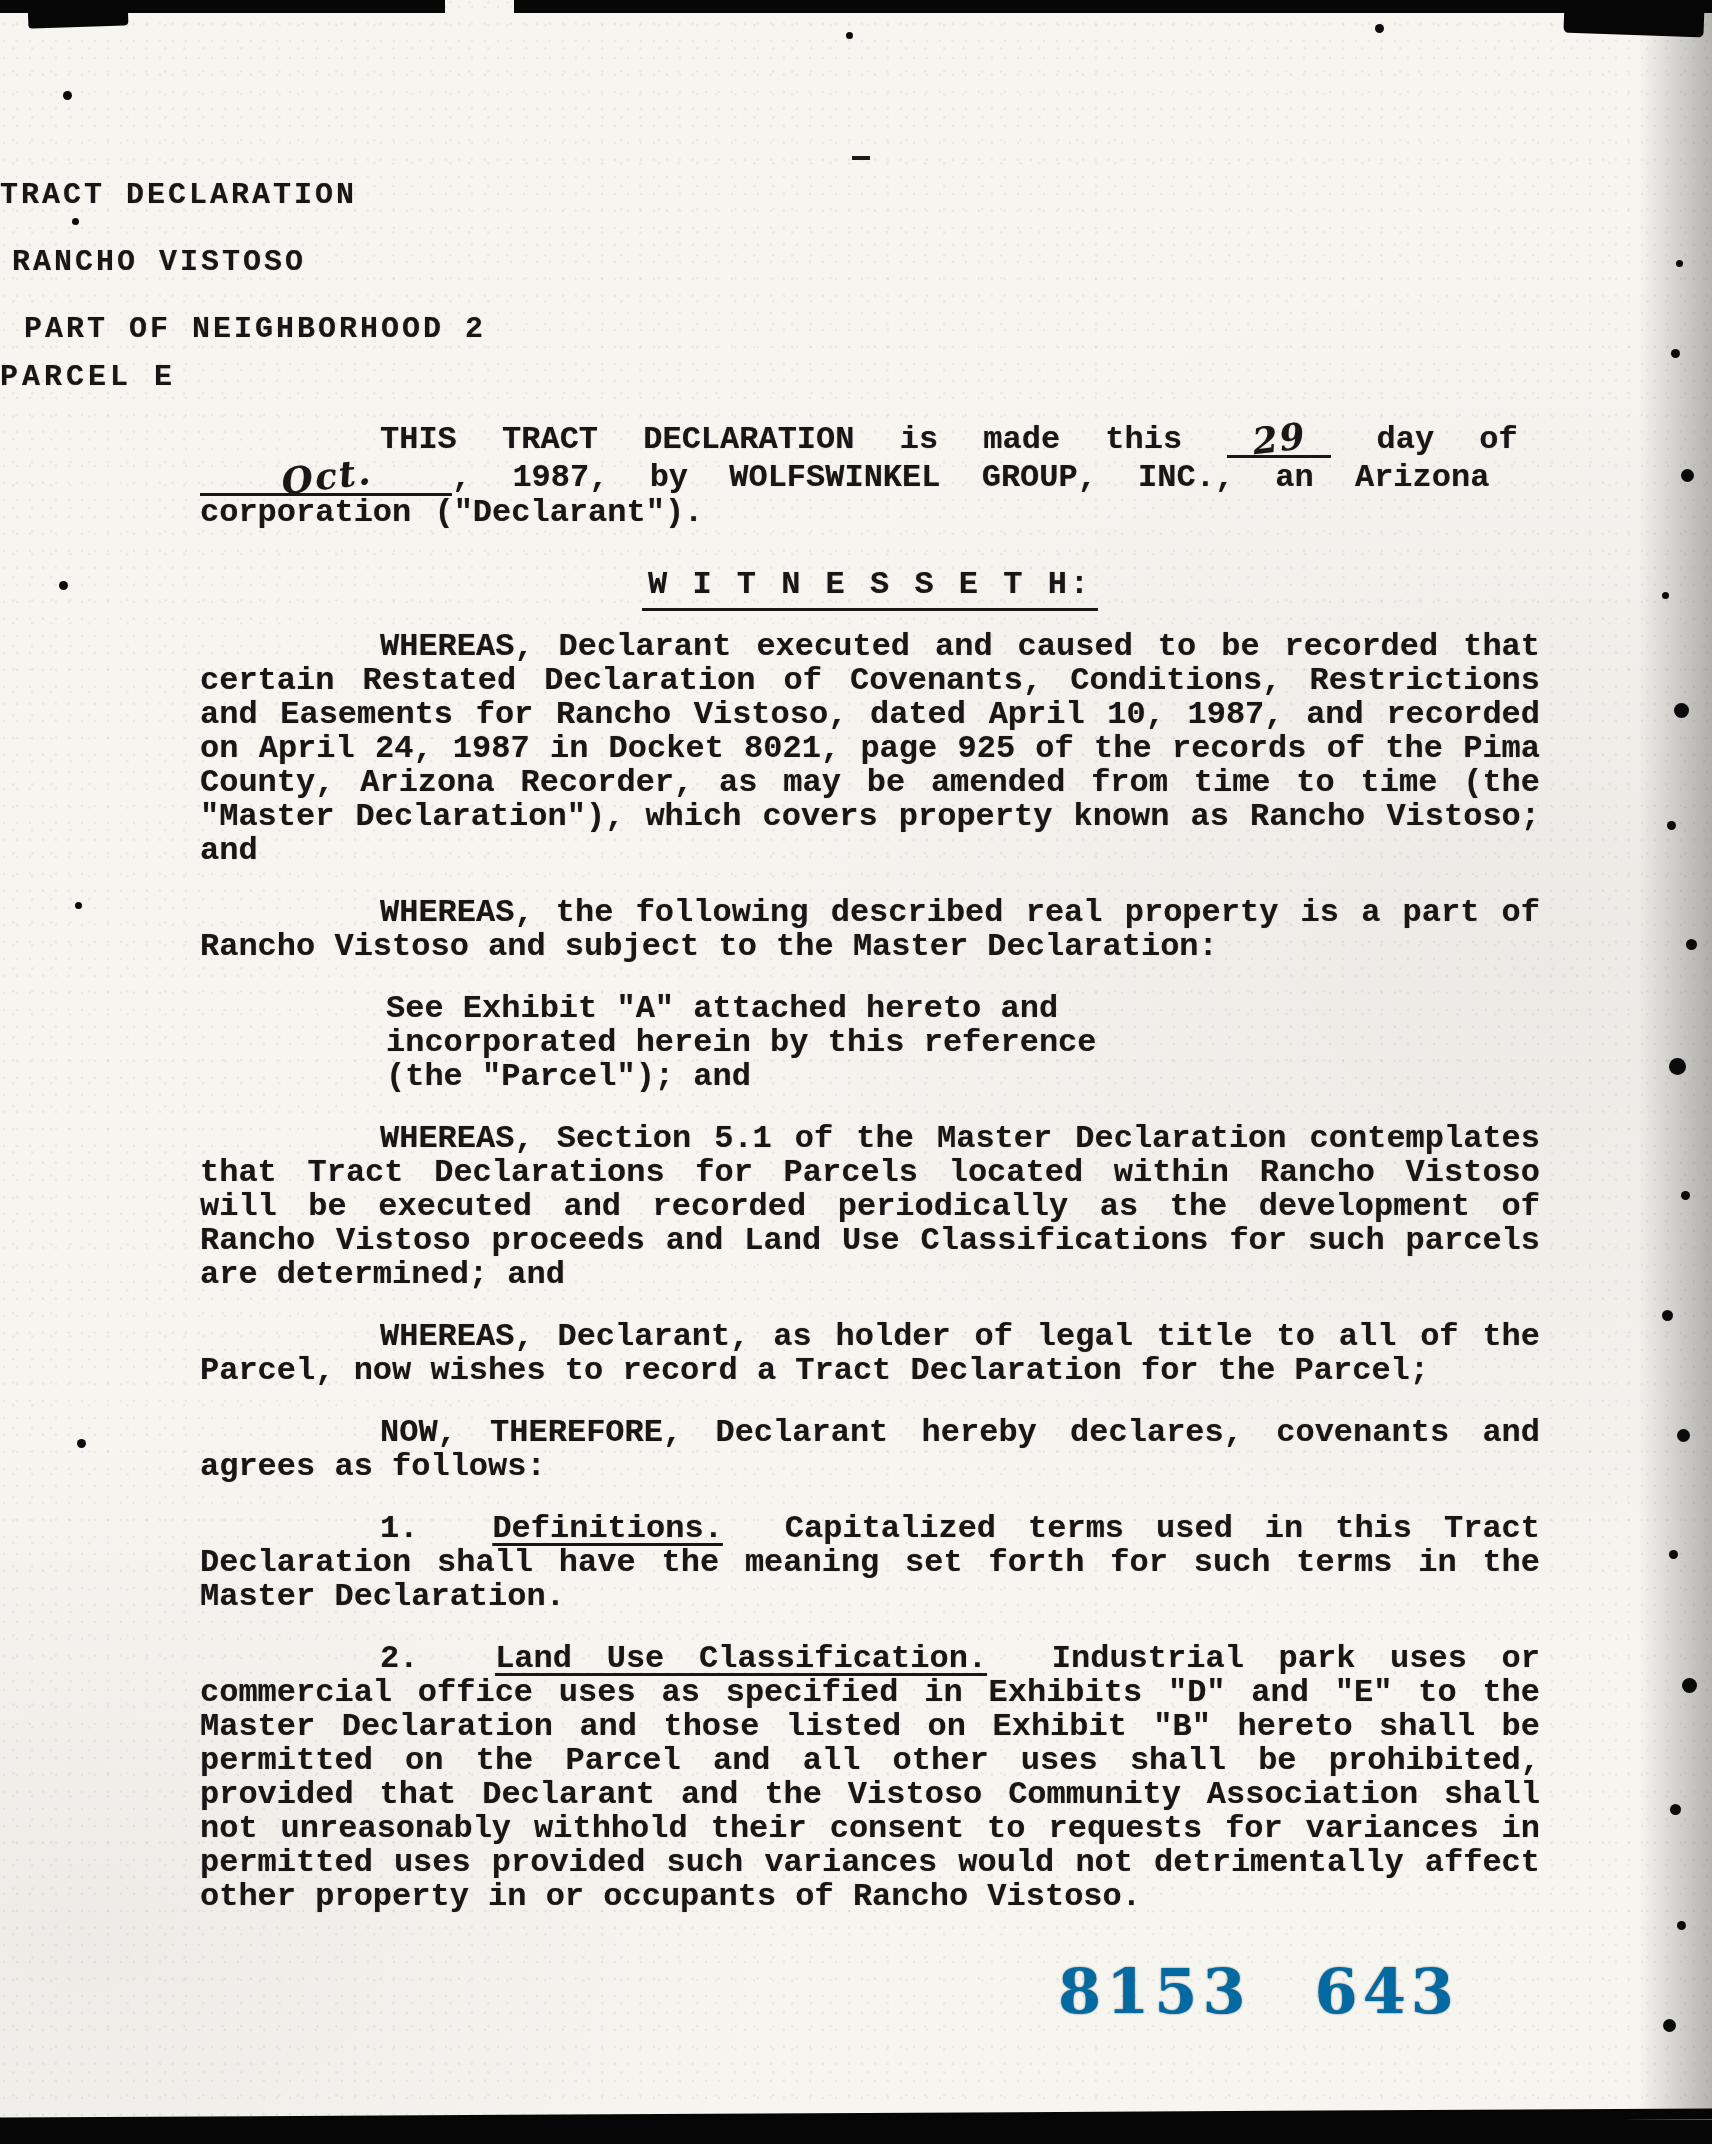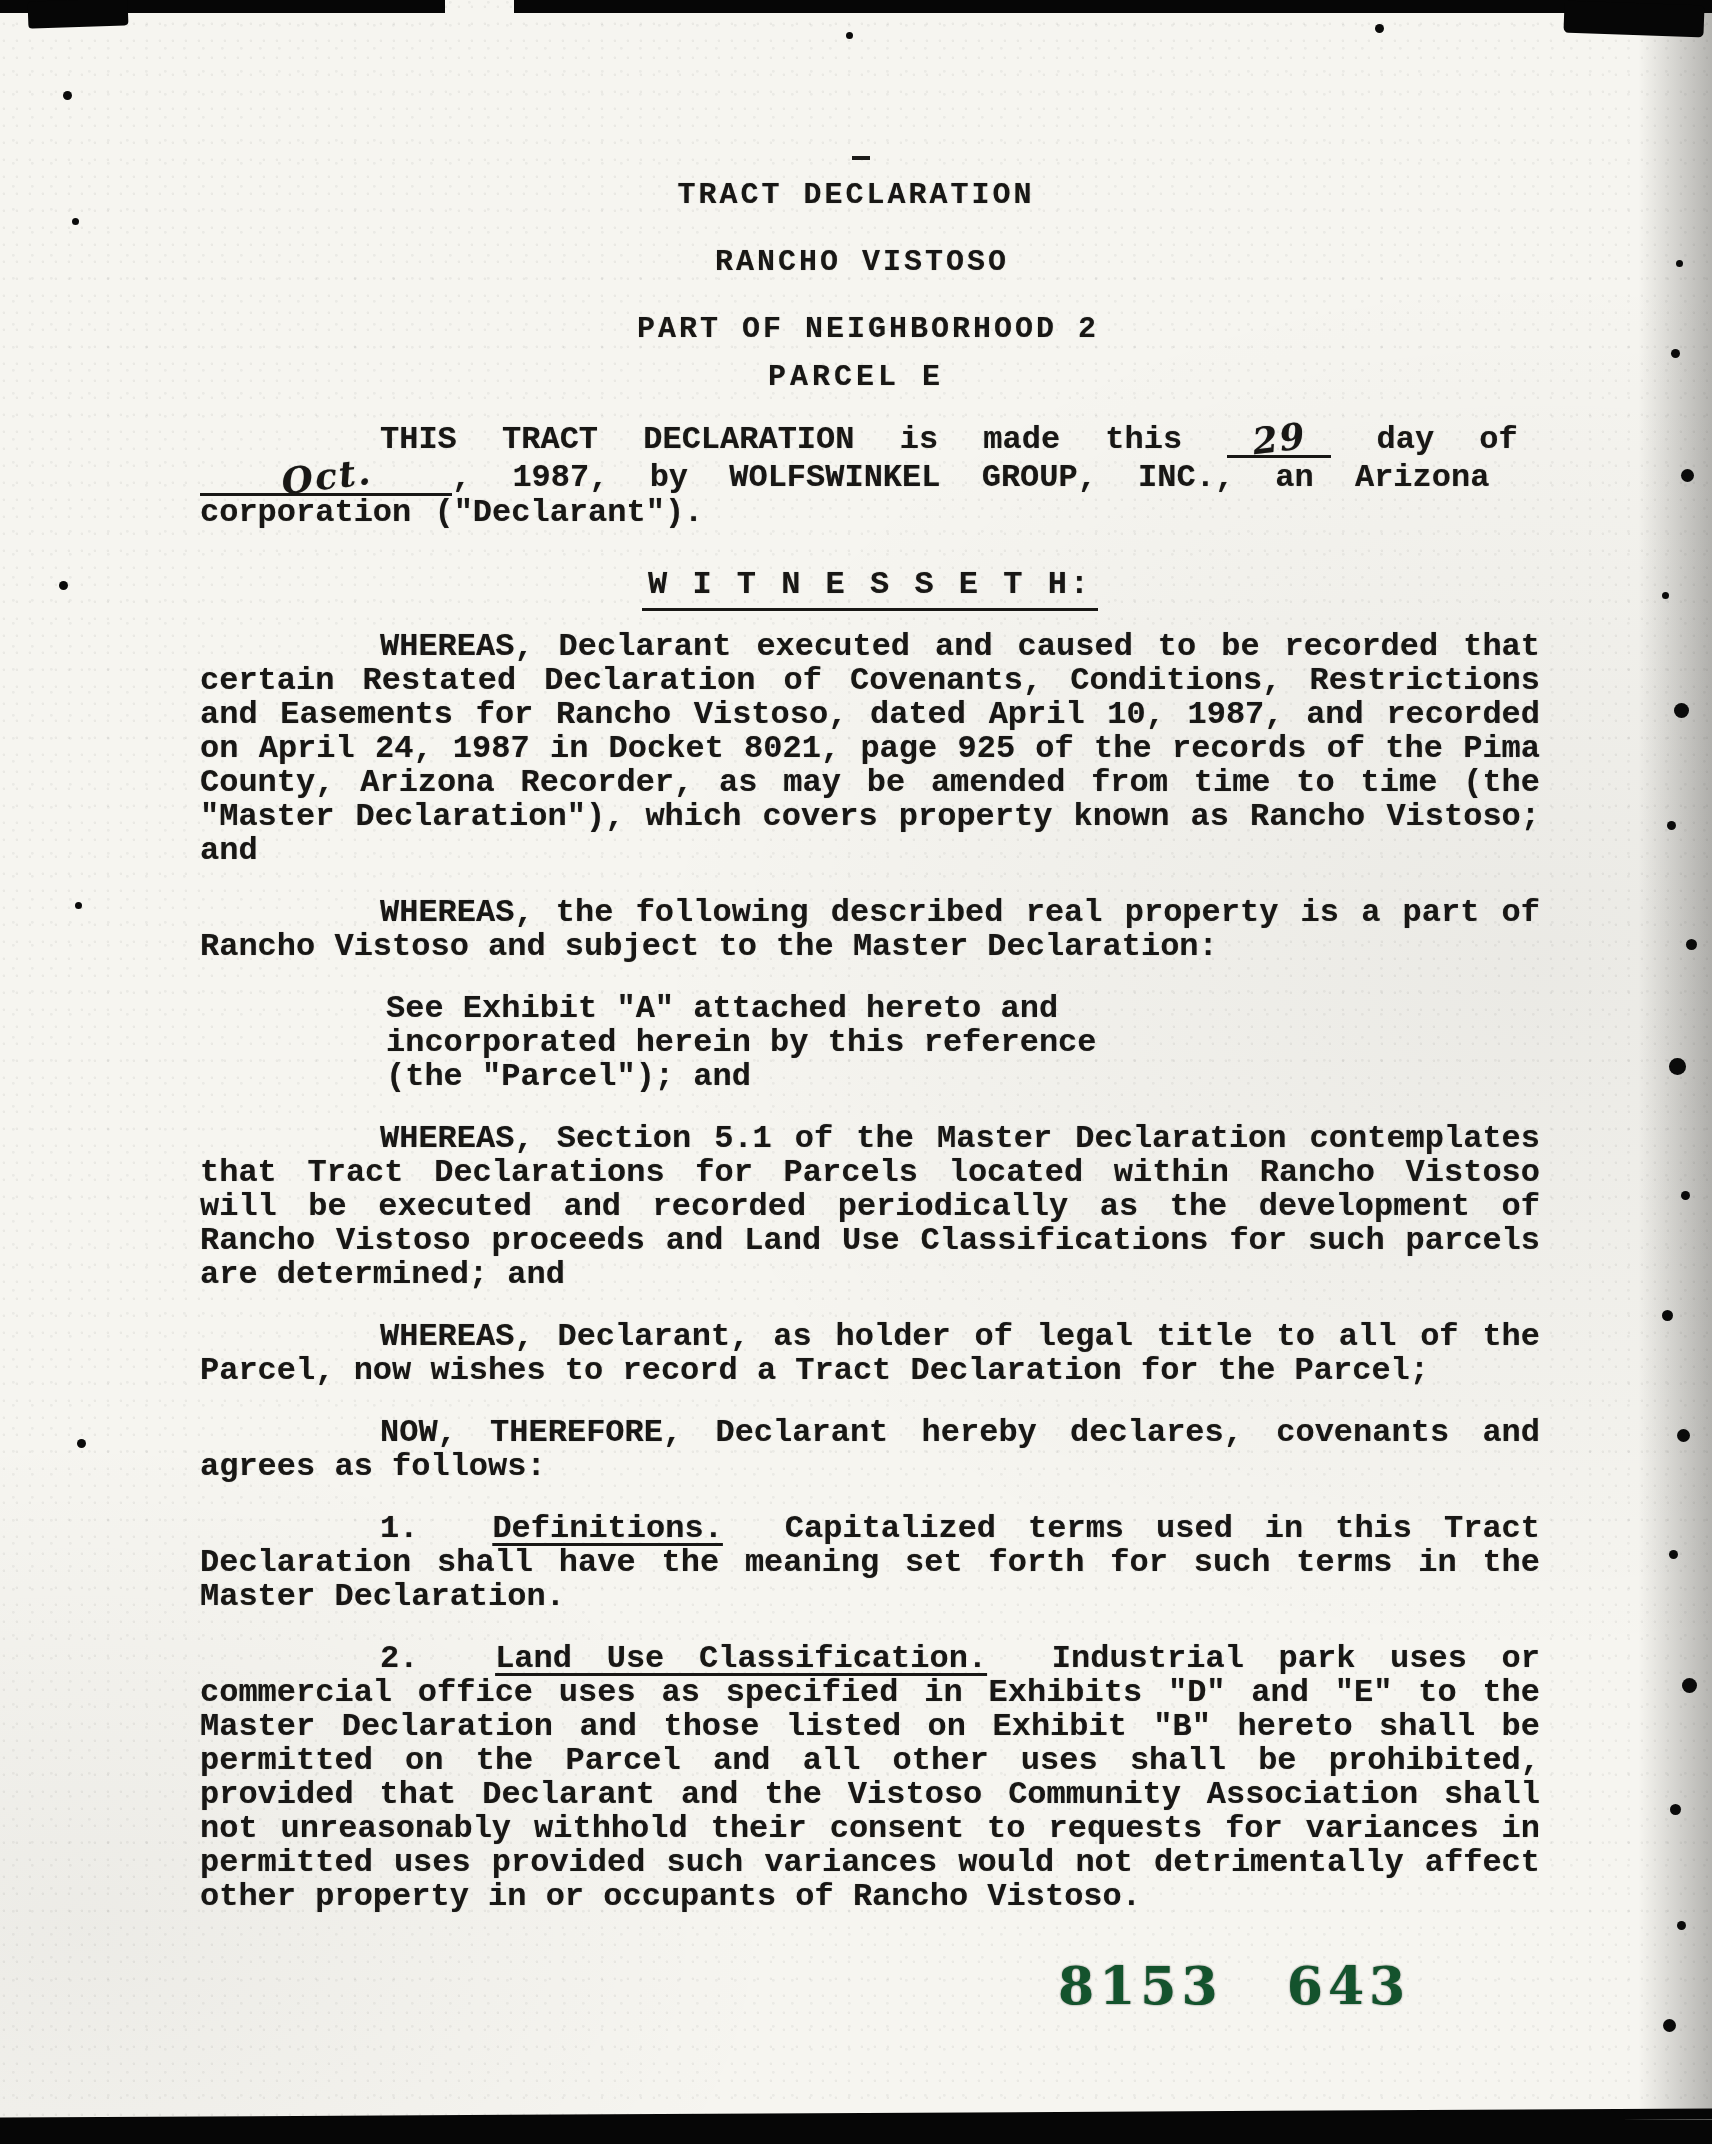--- a/index.html
+++ b/index.html
@@ -62,21 +62,21 @@
   }
 
   
   .header { position: relative; height: 420px; }
   .return-block {
     position: absolute; top: 78px; left: 112px;
     font-size: 22px; line-height: 30px;
   }
   .title-line {
     position: absolute; left: 0; width: 100%;
-    text-align: center; font-size: 30px; letter-spacing: 3px;
+    text-align: left; font-size: 30px; letter-spacing: 3px;
   }
   .t1 { top: 178px; }
   .t2 { top: 245px; padding-left: 12px; }
   .t3 { top: 312px; padding-left: 24px; }
   .t4 { top: 360px; letter-spacing: 4px; }
 
   
   .content { padding: 0 172px 0 200px; font-size: 32px; line-height: 34px; }
 
   .iline { white-space: nowrap; }
@@ -109,21 +109,21 @@
     text-decoration: underline;
     text-decoration-thickness: 3px;
     text-underline-offset: 6px;
     margin-right: 30px;
   }
 
   
   .stamp {
     position: absolute; top: 1955px; left: 1058px;
     font-family: "DejaVu Serif", "Liberation Serif", serif;
-    font-weight: 700; font-size: 52px; letter-spacing: 5px; color: #14532d;
+    font-weight: 700; font-size: 62px; letter-spacing: 5px; color: #0369a1;
     text-shadow: 0 0 2px rgba(18,17,16,0.6);
   }
   .stamp-gap { display: inline-block; width: 64px; }
 </style>
 </head>
 <body>
 
 <div class="scan">
 
   <div class="page-noise"></div>

